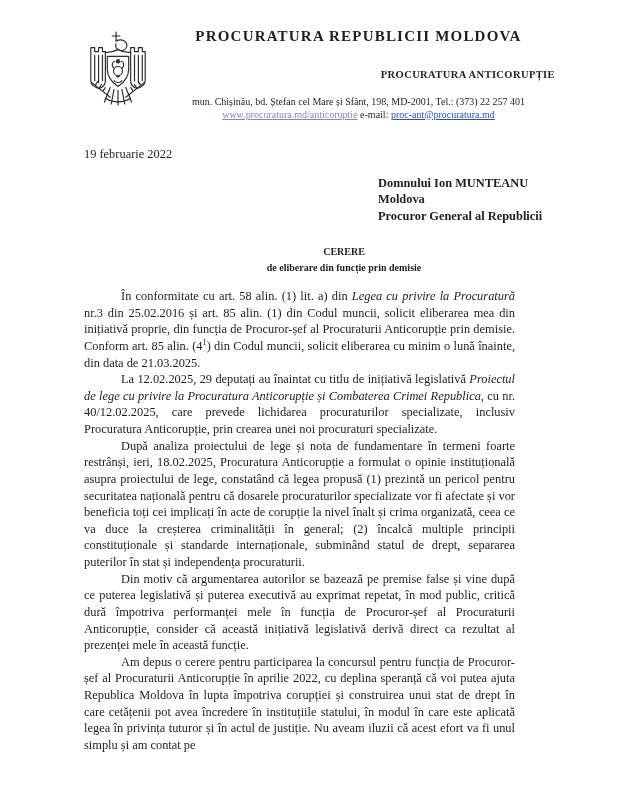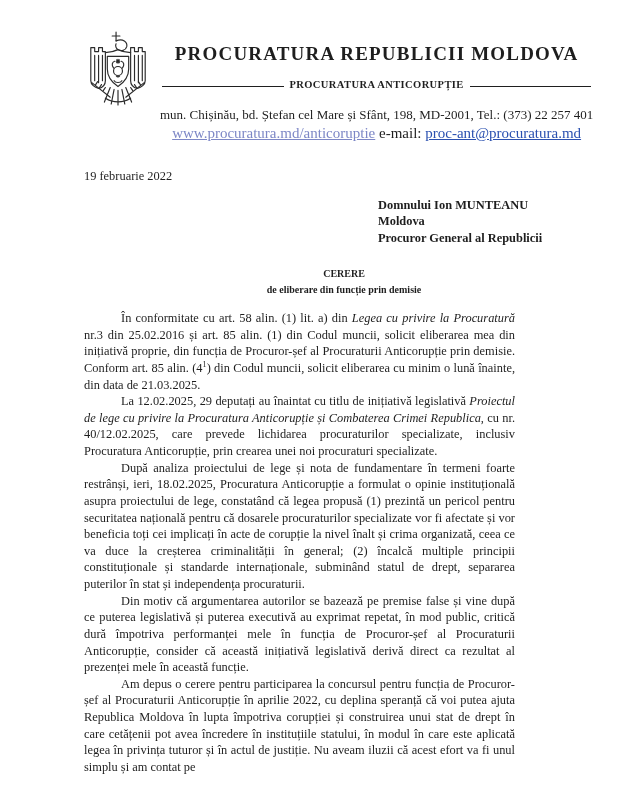--- a/index.html
+++ b/index.html
@@ -18,35 +18,35 @@
   }
   
   .letterhead{
     display:flex;
     margin:28px 60px 0 84px;
     align-items:flex-start;
   }
   .emblem{width:68px;height:82px;flex:0 0 auto;margin-top:2px;}
   .head-text{flex:1;text-align:center;padding-left:8px;}
   .org-title{
-    margin:15px 0 3px;
-    font-size:19px;
+    margin:0 0 3px;
+    font-size:15px;
     font-weight:bold;
     letter-spacing:1.2px;
     white-space:nowrap;
   }
   .subhead{
-    display:flex;align-items:flex-end;gap:6px;margin:14px 2px 0 2px;
+    display:flex;align-items:flex-end;gap:6px;margin:14px 2px 0 2px;flex-direction:column;
   }
   .subhead .rule{flex:1;border-bottom:1.3px solid #1f1f1f;margin-bottom:3px;height:1px;}
   .subhead-text{
     font-size:10.5px;font-weight:bold;letter-spacing:.4px;white-space:nowrap;
   }
-  .address-line{font-size:13px;margin-top:17px;white-space:nowrap;}
-  .contact-line{font-size:15px;margin-top:1.5px;white-space:nowrap;}
+  .address-line{font-size:10px;margin-top:6px;white-space:nowrap;}
+  .contact-line{font-size:10px;margin-top:1.5px;white-space:nowrap;}
   .contact-line a{text-decoration:underline;cursor:pointer;}
   .website-link{color:var(--website-link);}
   .email-link{color:var(--email-link);}
   .email-label{color:var(--ink);}
   
   .date-line{margin:27px 0 0 84px;font-size:12.4px;}
   .addressee{
     margin:13px 0 0 378px;
     width:196px;
     font-size:12.4px;font-weight:bold;line-height:16.8px;

